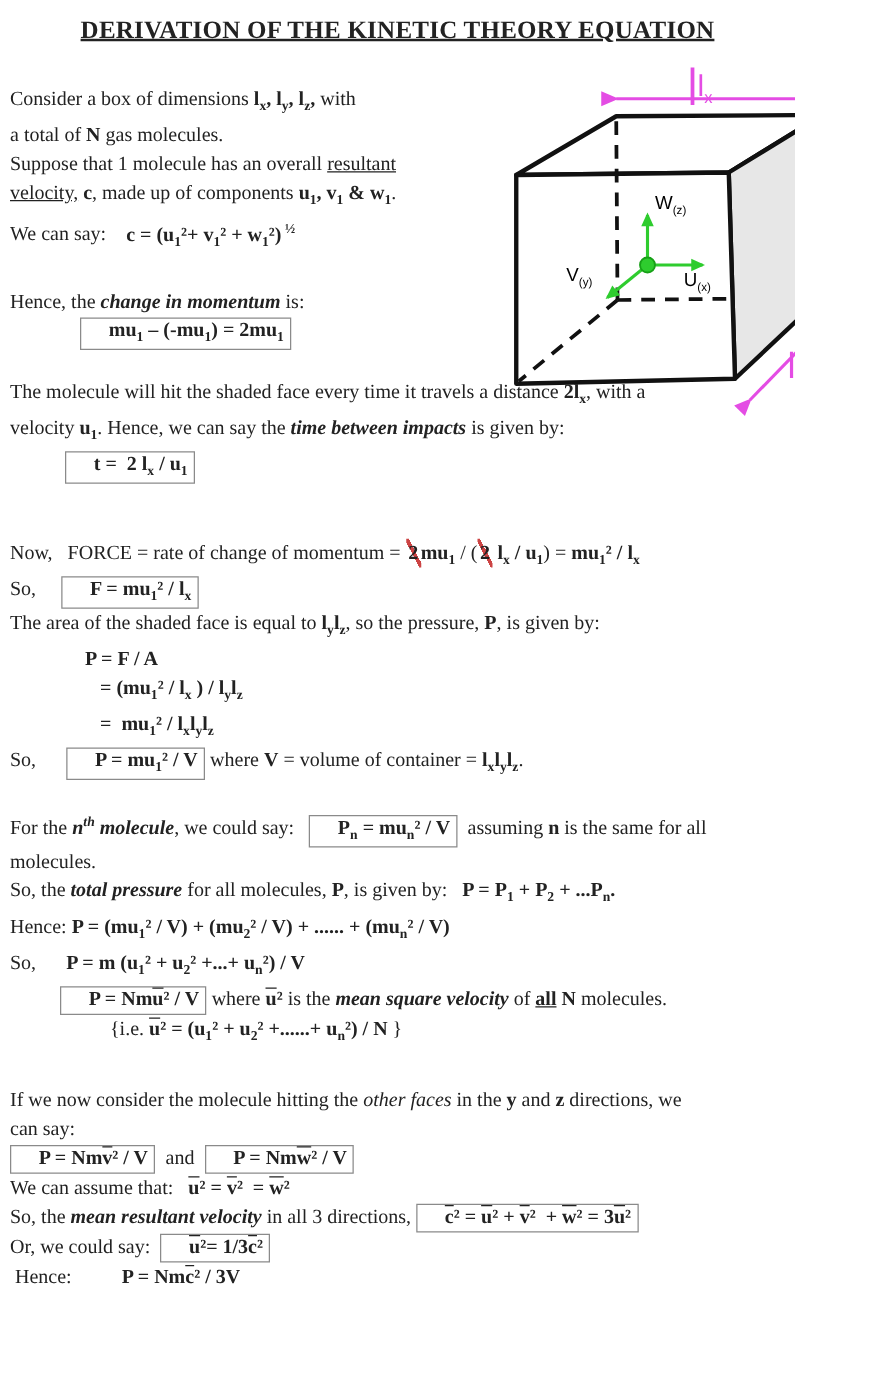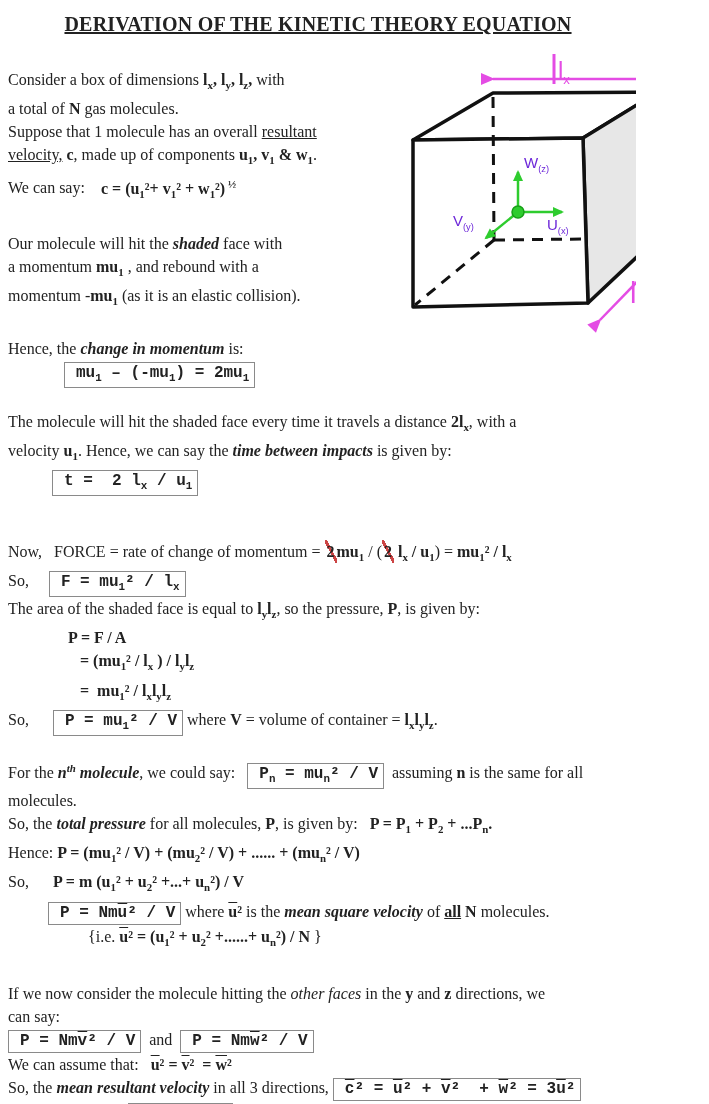--- a/index.html
+++ b/index.html
@@ -29,24 +29,23 @@
   .b-intro{margin-top:32px;}
   .b-collision{margin-top:26px;}
   .b-momentum{margin-top:24px;}
   .b-impacts{margin-top:22px;}
   .b-force{margin-top:44px;}
   .b-nth{margin-top:20px;}
   .b-three{margin-top:28px;}
   .bx{
     display:inline-block;
     border:1px solid var(--box-border,#8a8a8a);
-    padding:0 5px 1px 11px;
+    padding:0 5px 1px 22px;
     line-height:1.25;
     background:#fff;
-    font-family:Liberation Mono, monospace;
   }
   .ov{text-decoration:overline;}
   .rs{
     display:inline-block;
     padding:0 2px;
     background-image:linear-gradient(to right top, transparent 44%, var(--red-slash,#cc4444) 44%, var(--red-slash,#cc4444) 58%, transparent 58%);
   }
   sub{font-size:68%;}
   sup{font-size:68%;}
   
@@ -59,42 +58,39 @@
     position:absolute;
     font-family:"Liberation Sans", sans-serif;
     color:var(--magenta,#e44ce4);
     line-height:1;
     font-weight:normal;
   }
   .dlabel sub{font-size:55%;}
   .axlabel{
     position:absolute;
     font-family:"Liberation Sans", sans-serif;
-    color:#6d28d9;
+    color:#000000;
     font-size:15px;
     line-height:1;
   }
   .axlabel sub{font-size:62%;}
 </style>
 </head>
 <body>
 
 <div class="page">
 
   <div class="title">DERIVATION OF THE KINETIC THEORY EQUATION</div>
 
   <div class="content">
     <div class="block narrow b-intro">Consider a box of dimensions <b>l<sub>x</sub>, l<sub>y</sub>, l<sub>z</sub>,</b> with
 a total of <b>N</b> gas molecules.
 Suppose that 1 molecule has an overall <u>resultant</u>
 <u>velocity,</u> <b>c</b>, made up of components <b>u<sub>1</sub>, v<sub>1</sub> &amp; w<sub>1</sub></b>.
 We can say:    <b>c = (u<sub>1</sub>²+ v<sub>1</sub>² + w<sub>1</sub>²)<sup> ½</sup></b></div>
-    <div class="block narrow b-collision">Our molecule will hit the <b><i>shaded</i></b> face with
-a momentum <b>mu<sub>1</sub></b> , and rebound with a
-momentum -<b>mu<sub>1</sub></b> (as it is an elastic collision).</div>
     <div class="block narrow b-momentum">Hence, the <b><i>change in momentum</i></b> is:
               <span class="bx"><b>mu<sub>1</sub> – (-mu<sub>1</sub>) = 2mu<sub>1</sub></b></span></div>
     <div class="block b-impacts">The molecule will hit the shaded face every time it travels a distance <b>2l<sub>x</sub></b>, with a
 velocity <b>u<sub>1</sub></b>. Hence, we can say the <b><i>time between impacts</i></b> is given by:
            <span class="bx"><b>t =  2 l<sub>x</sub> / u<sub>1</sub></b></span></div>
     <div class="block b-force">Now,   FORCE = rate of change of momentum = <b><span class="rs">2</span>mu<sub>1</sub></b> / (<b><span class="rs">2</span> l<sub>x</sub> / u<sub>1</sub></b>) = <b>mu<sub>1</sub>² / l<sub>x</sub></b>
 So,     <span class="bx"><b>F = mu<sub>1</sub>² / l<sub>x</sub></b></span>
 The area of the shaded face is equal to <b>l<sub>y</sub>l<sub>z</sub></b>, so the pressure, <b>P</b>, is given by:
                <b>P = F / A</b>
                   <b>= (mu<sub>1</sub>² / l<sub>x</sub> ) / l<sub>y</sub>l<sub>z</sub></b>

